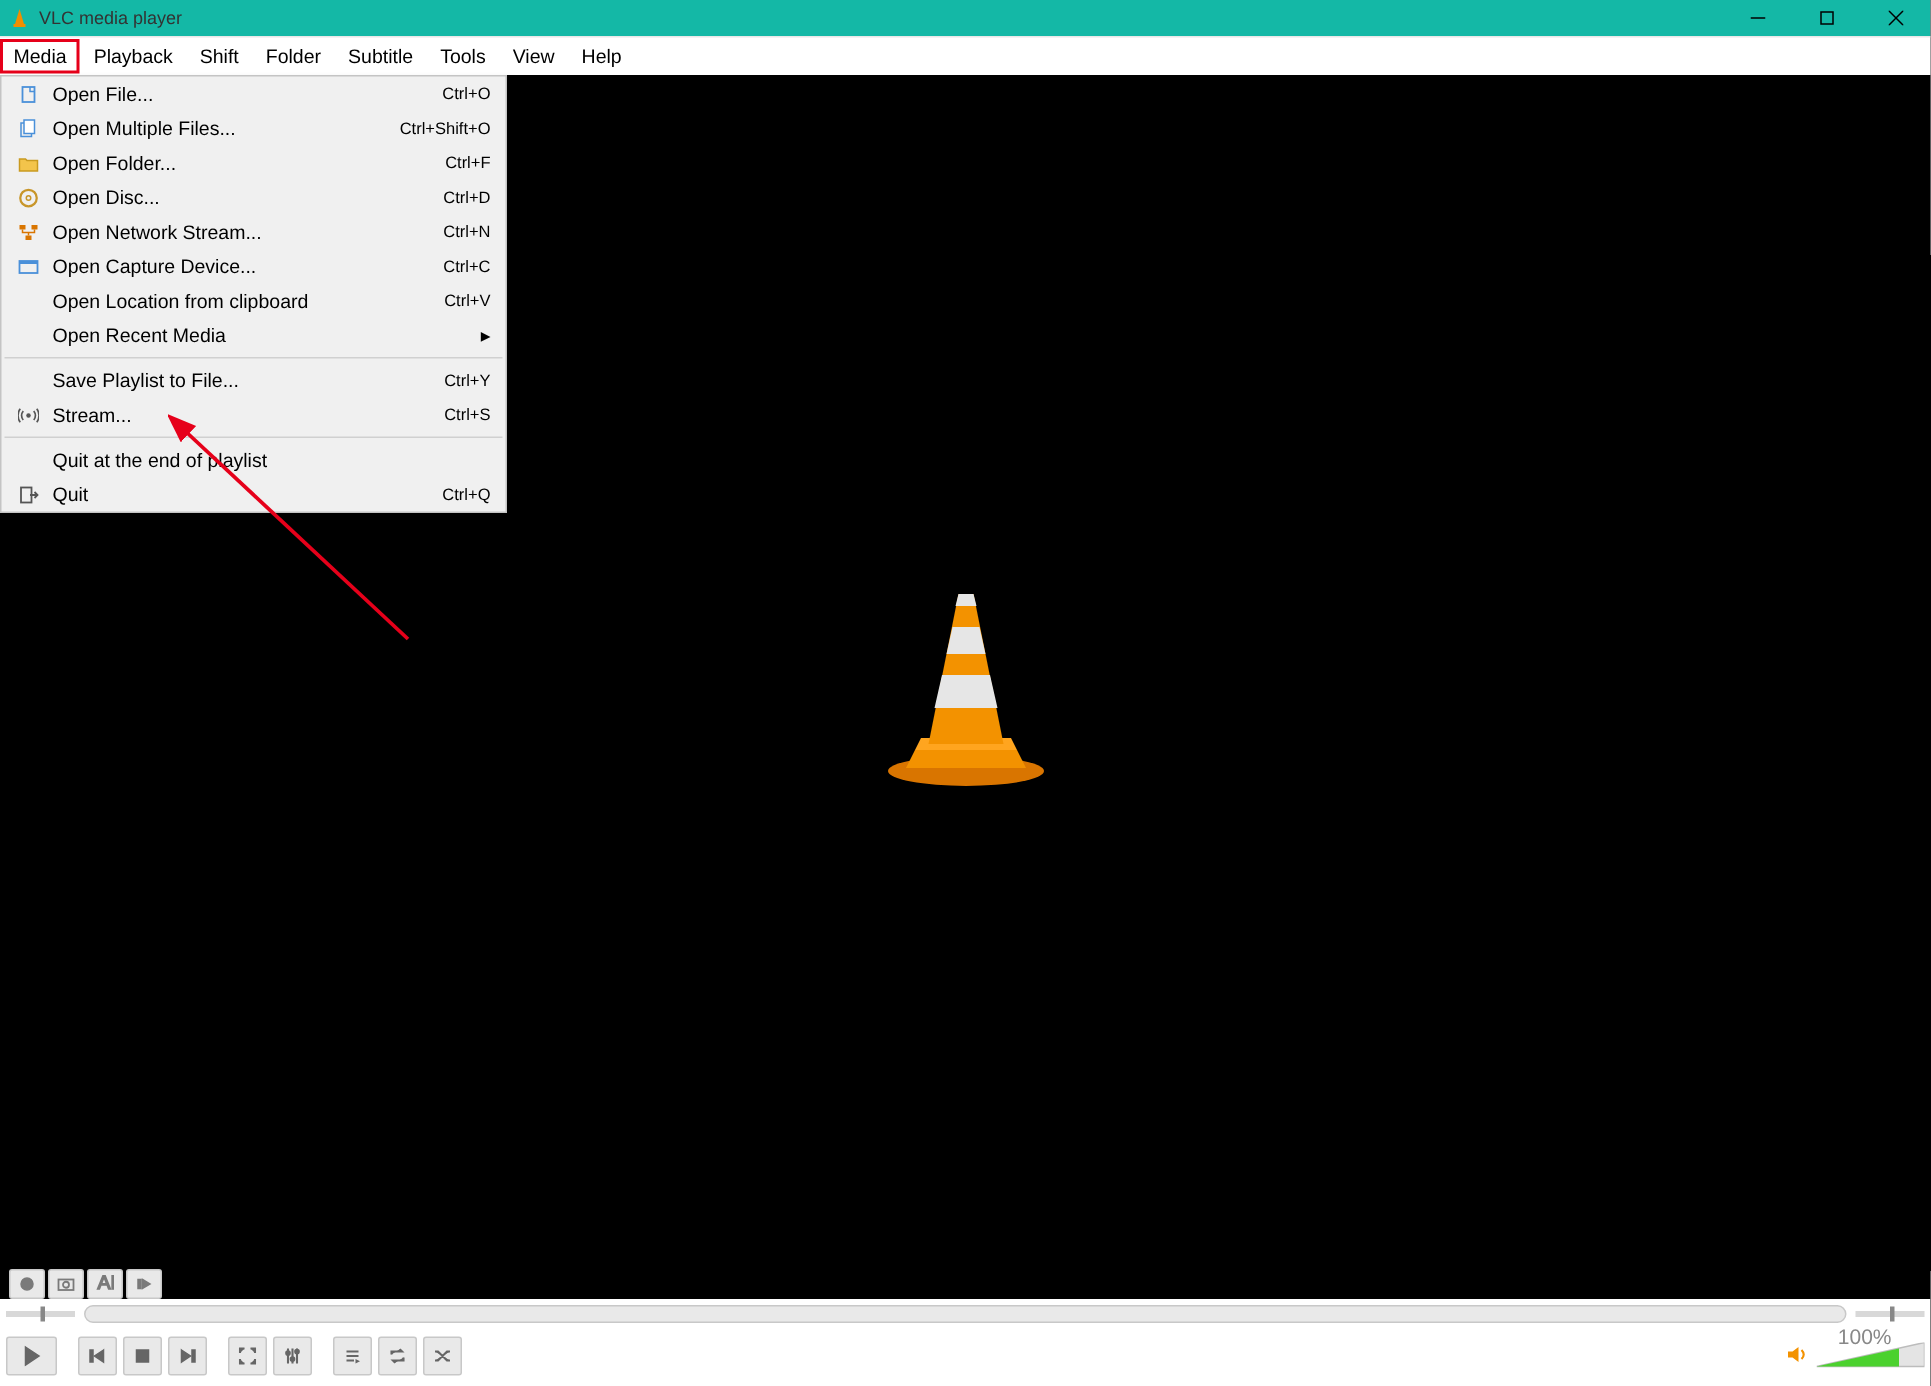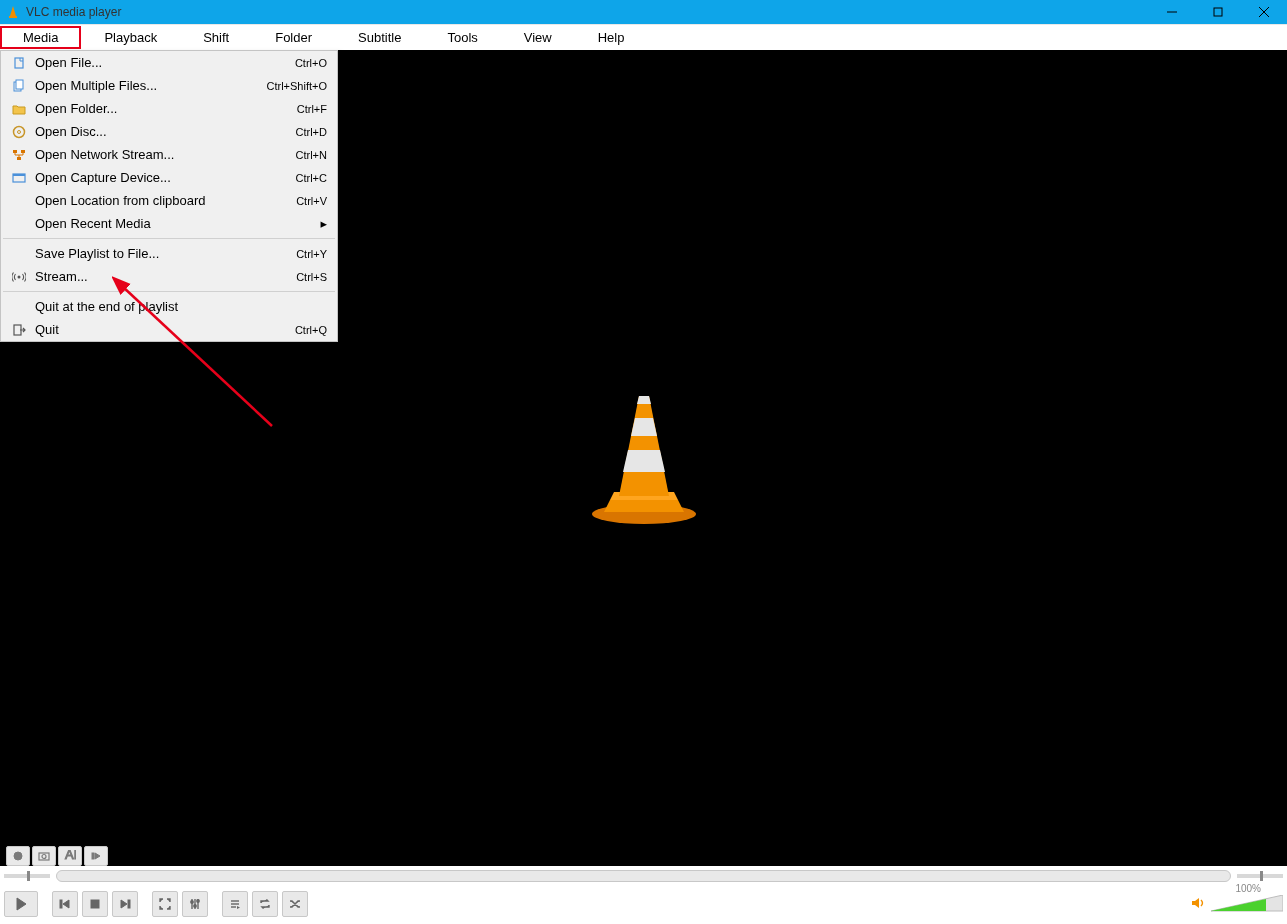--- a/index.html
+++ b/index.html
@@ -1,24 +1,24 @@
 <!DOCTYPE html>
 <html><head>
 <meta charset="utf-8">
 <style>
 *{margin:0;padding:0;box-sizing:border-box;font-family:"Segoe UI",Tahoma,sans-serif;font-size:13px;user-select:none}
 body{width:1287px;height:924px;background:#fff;position:relative;overflow:hidden}
-.titlebar{height:24px;display:flex;align-items:center;padding-left:6px;background:#0ea5e9}
+.titlebar{height:24px;display:flex;align-items:center;padding-left:6px;background:#14b8a6}
 .titlebar-icon{width:14px;height:14px;margin-right:6px}
 .titlebar-text{flex:1;font-size:12px;color:#333}
 .win-btns{display:flex}
 .win-btn{width:46px;height:24px;display:flex;align-items:center;justify-content:center}
 .win-btn svg{width:10px;height:10px;stroke:#000;stroke-width:1;fill:none}
 .menubar{height:26px;display:flex;align-items:center;border-top:1px solid #e8e8e8;background:#fff}
-.menu-item{padding:4px 23px;color:#000;cursor:default}
+.menu-item{padding:4px 9px;color:#000;cursor:default}
 .menu-item.highlighted{outline:2px solid #e6001a;outline-offset:-2px}
 .video-area{position:absolute;top:50px;left:0;right:0;bottom:58px;background:#000;display:flex;align-items:center;justify-content:center}
 .cone{width:130px;height:140px}
 .dropdown{position:absolute;top:50px;left:0;width:338px;background:#f0f0f0;border:1px solid #c4c4c4;box-shadow:3px 3px 5px rgba(0,0,0,.25);z-index:5}
 .dd-item{display:flex;align-items:center;height:23px;padding:0 10px 0 8px;color:#000}
 .dd-item .ic{width:20px;display:flex;justify-content:center;align-items:center}
 .dd-item .lbl{flex:1;padding-left:6px}
 .dd-item .sc{color:#000;font-size:11px}
 .dd-item.boxed{outline:2px solid #e6001a;outline-offset:-1px}
 .dd-sep{margin:3px 2px;border-top:1px solid #d0d0d0}
@@ -31,21 +31,21 @@
 
 .extra-row{position:absolute;left:6px;bottom:58px;height:20px;display:flex;gap:2px}
 .smbtn{width:24px;height:20px;background:#e9e9e9;border:1px solid #c8c8c8;border-radius:2px;display:flex;align-items:center;justify-content:center}
 .smbtn svg{width:12px;height:12px;fill:#7a7a7a;stroke:#7a7a7a}
 .ctrl-btn{height:26px;background:#e9e9e9;border:1px solid #c8c8c8;border-radius:2px;display:flex;align-items:center;justify-content:center}
 .ctrl-btn svg{fill:#666;stroke:#666}
 .play-btn{width:34px}
 .sq-btn{width:26px}
 .gap6{width:6px}
 .vol-wrap{margin-left:auto;display:flex;align-items:center;gap:4px;position:relative}
-.vol-label{position:absolute;top:-12px;right:22px;font-size:10px;color:#888}
+.vol-label{position:absolute;top:-12px;right:22px;font-size:14px;color:#888}
 .vol-tri{width:72px;height:18px}
 .annot-arrow{position:absolute;z-index:6;pointer-events:none}
 </style>
 </head>
 <body>
 
 <div class="titlebar">
   <span class="titlebar-icon">
     <svg viewBox="0 0 14 14">
         <polygon points="7,1 10,11 4,11" fill="#f38e00"></polygon>

